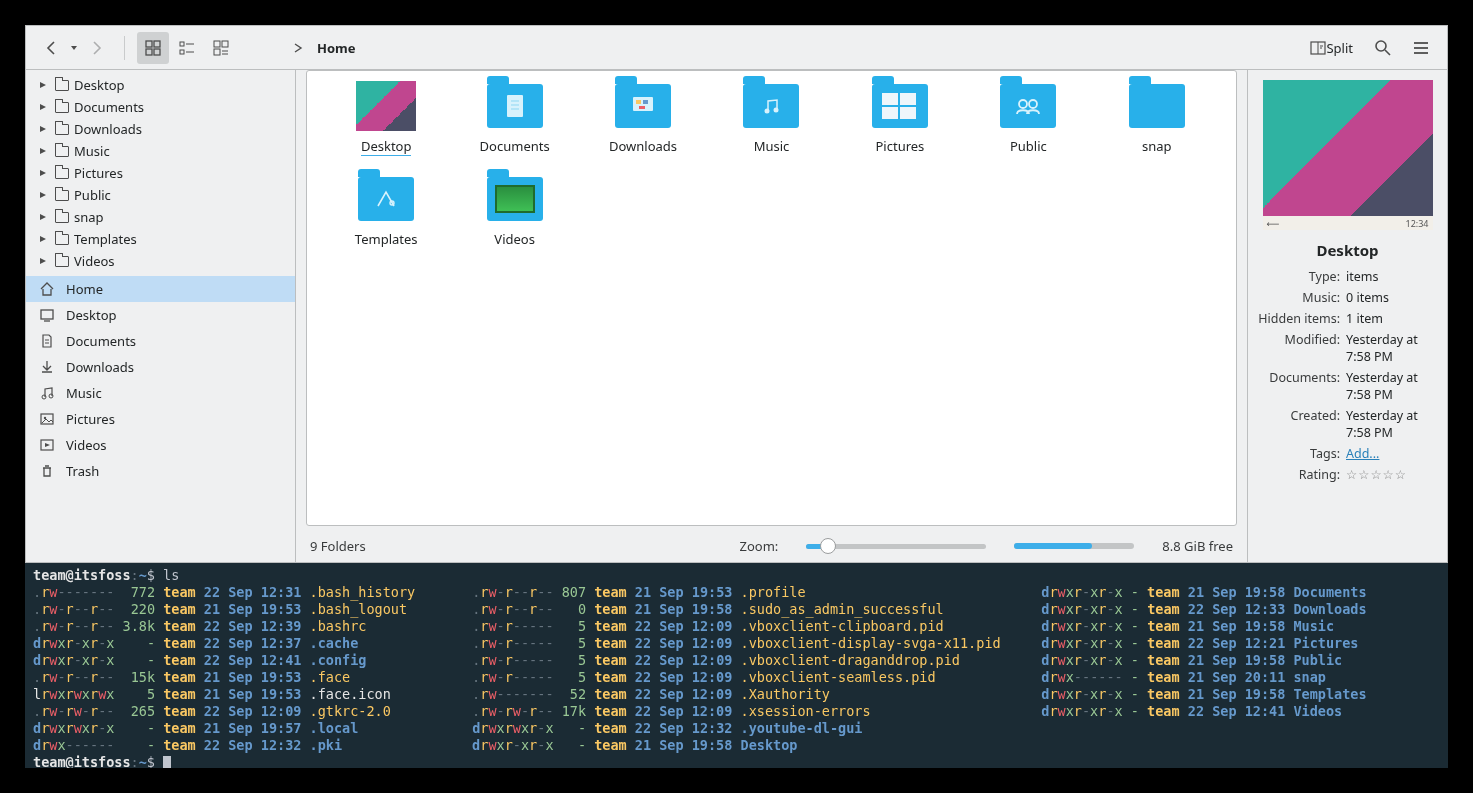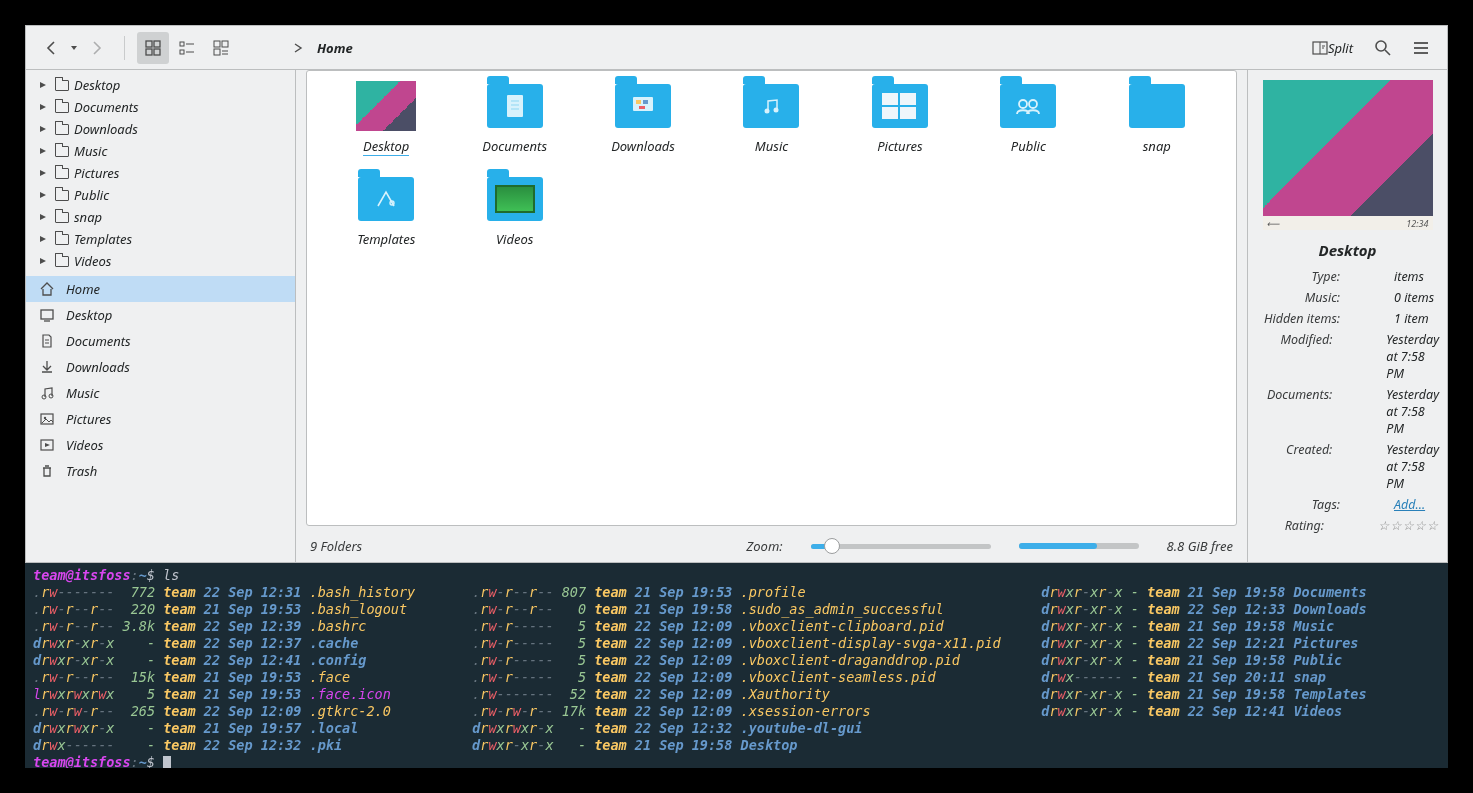--- a/index.html
+++ b/index.html
@@ -1,18 +1,18 @@
 <!DOCTYPE html>
 <html><head>
 <meta charset="utf-8">
 <style>
   * { box-sizing: border-box; margin: 0; padding: 0; }
   html, body { width: 100%; height: 100%; font-family: "Noto Sans", "Segoe UI", sans-serif; font-size: 13px; color: #232627; background: #000; }
   body { padding: 25px; }
-  .workarea { width: 100%; height: 100%; display: flex; flex-direction: column; font-style: italic; }
+  .workarea { width: 100%; height: 100%; display: flex; flex-direction: column; }
   .filemanager { flex: 1; display: flex; flex-direction: column; background: #eff0f1; border: 1px solid #bcbebf; }
   .toolbar { height: 44px; display: flex; align-items: center; padding: 0 10px; gap: 6px; border-bottom: 1px solid #bcbebf; background: #eff0f1; }
   .tb-group { display: flex; align-items: center; gap: 2px; }
   .tb-btn { width: 32px; height: 32px; display: flex; align-items: center; justify-content: center; border-radius: 3px; }
   .tb-btn.disabled { opacity: .4; }
   .tb-btn.active { background: #cfd1d2; }
   .tb-sep { width: 1px; height: 24px; background: #c9cbcc; margin: 0 6px; }
   .crumb-arrow { width: 18px; display:flex; align-items:center; justify-content:center; color:#4d4d4d; }
   .crumb-current { font-weight: 700; padding: 0 4px; }
   .toolbar-spacer { flex: 1; }
@@ -49,28 +49,28 @@
   .slider .thumb{position:absolute;top:-6px;width:16px;height:16px;border:1px solid #9b9d9e;border-radius:50%;background:#fff;}
   .free-bar{width:120px;height:6px;background:#c3c5c6;border-radius:3px;position:relative;}
   .free-bar .fill{position:absolute;left:0;top:0;height:6px;background:#3daee9;border-radius:3px;}
   .infopanel { width:200px; border-left:1px solid #bcbebf; padding:10px 8px; display:flex; flex-direction:column; align-items:center; overflow-y:auto;}
   .preview-thumb { width:170px; height:150px; background:
       linear-gradient(135deg, #2fb3a2 0 40%, #c0468f 40% 70%, #4b4e66 70% 100%);
       position:relative; }
   .preview-thumb .bar{position:absolute;left:0;right:0;bottom:0;height:14px;background:#f2efe9;display:flex;justify-content:space-between;align-items:center;font-size:9px;padding:0 4px;color:#555;}
   .infopanel h3{margin:10px 0 6px;font-weight:700;font-size:15px;}
   .meta-table{width:100%;font-size:12.5px;}
-  .meta-row{display:flex;padding:2px 0;gap:48px;}
+  .meta-row{display:flex;padding:2px 0;}
   .meta-key{width:90px;text-align:right;color:#393b3c;padding-right:6px;}
   .meta-val{flex:1;color:#232627;}
   .meta-val a{color:#2980b9;text-decoration:underline;cursor:pointer;}
   .stars{letter-spacing:1px;color:#888;}
   
   .terminal { height:205px; background:#1b2b34; font-family: "DejaVu Sans Mono","Menlo",monospace; font-size:13.5px; line-height:17px; color:#c0c5ce; padding:4px 8px; overflow:hidden; white-space:pre; }
-  .t-cyan{color:#d946ef;} .t-green{color:#99c794;} .t-yellow{color:#fac863;} .t-blue{color:#6699cc;font-weight:700;} .t-red{color:#ec5f67;} .t-dim{color:#65737e;} .t-bold{font-weight:700;}
+  .t-cyan{color:#e5e5e5;} .t-green{color:#99c794;} .t-yellow{color:#fac863;} .t-blue{color:#6699cc;font-weight:700;} .t-red{color:#ec5f67;} .t-dim{color:#65737e;} .t-bold{font-weight:700;}
   .cursor{display:inline-block;width:8px;height:14px;background:#c0c5ce;vertical-align:middle;}
   svg{display:block;}
 </style>
 </head>
 <body>
 
 <div class="workarea">
 
   <div class="filemanager">
     <div class="toolbar">

